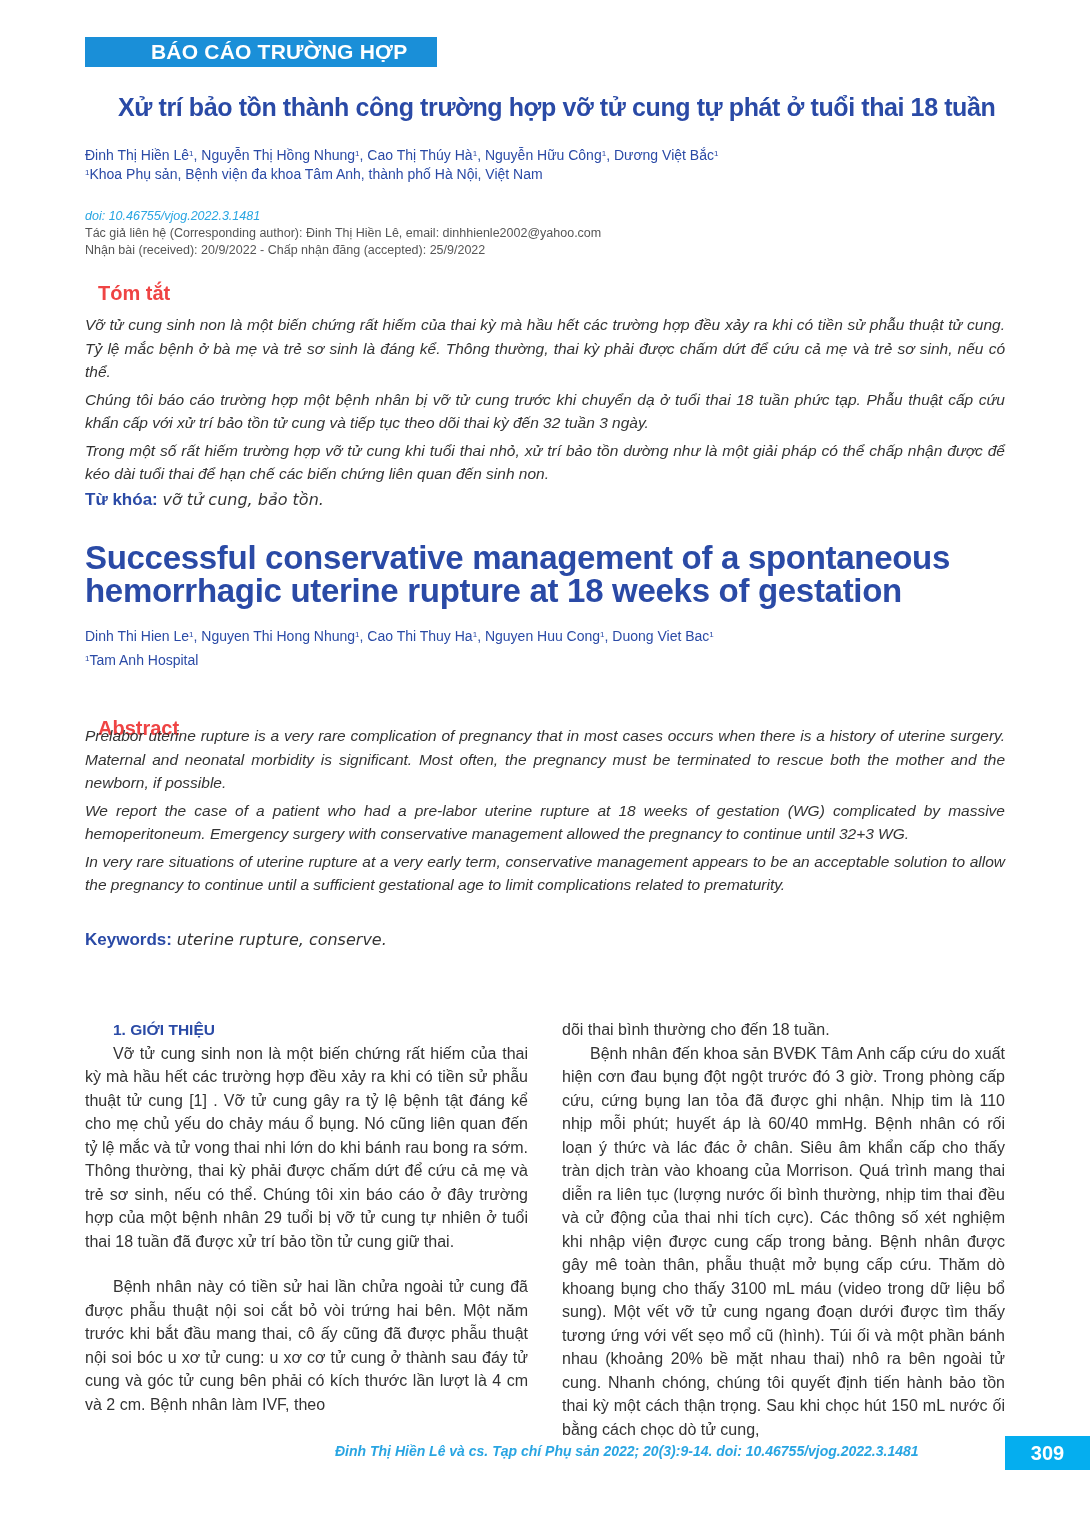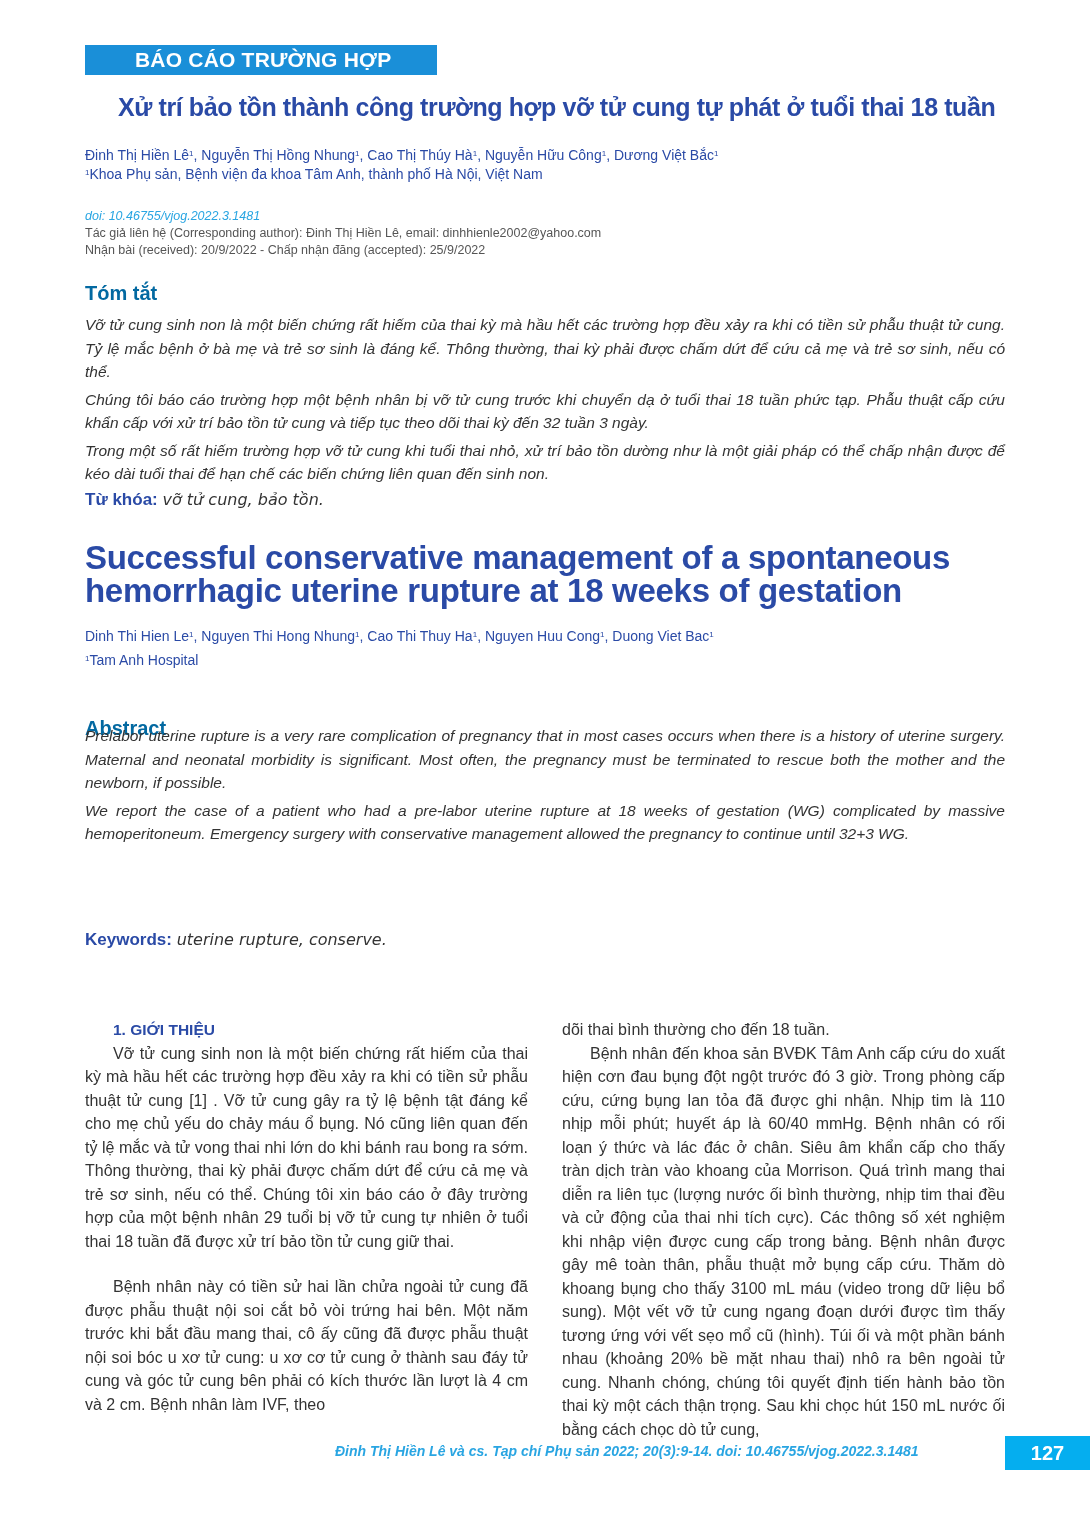--- a/index.html
+++ b/index.html
@@ -2,37 +2,37 @@
 <html><head>
 <meta charset="utf-8">
 <style>
   * { box-sizing: border-box; margin: 0; padding: 0; }
   html, body { width: 1090px; height: 1516px; background: #ffffff; overflow: hidden; }
   body { position: relative; font-family: "Liberation Sans", "DejaVu Sans", sans-serif; color: #333333; }
 
   .header-band {
     position: absolute; left: 85px; top: 37px; width: 352px; height: 30px;
     background: #1a8fd8; color: #ffffff; font-weight: bold; font-size: 21px;
-    line-height: 30px; padding-left: 50px; letter-spacing: 0.2px; margin-top: 8px;
+    line-height: 30px; padding-left: 66px; letter-spacing: 0.2px;
   }
   .title-vi {
     position: absolute; left: 85px; top: 93px; width: 930px;
     color: #2a4aa6; font-weight: bold; font-size: 25px; letter-spacing: -0.4px; white-space: nowrap; margin-left: 33px;
   }
   .authors {
     position: absolute; left: 85px; font-size: 14px; color: #2a4aa6; line-height: 20px; white-space: nowrap;
   }
   .authors sup { font-size: 8px; vertical-align: top; position: relative; top: -1px; }
   .meta {
     position: absolute; left: 85px; top: 208px; font-size: 12.5px; line-height: 17px; color: #555555;
   }
   .meta .doi { color: #29a5e2; font-style: italic; }
 
   .section-heading {
-    position: absolute; left: 85px; color: #0369a1; font-weight: bold; font-size: 20px;
+    position: absolute; left: 98px; color: #ef4444; font-weight: bold; font-size: 20px;
   }
   .abstract-block {
     position: absolute; left: 85px; width: 920px; font-style: italic; font-size: 15.5px;
     line-height: 23.5px; color: #333333; text-align: justify;
   }
   .abstract-block p { margin-bottom: 4px; }
   .keywords {
     position: absolute; left: 85px; font-size: 17px; white-space: nowrap;
   }
   .keywords .kw-label { color: #2a4aa6; font-weight: bold; }
@@ -108,32 +108,33 @@
   <span>Duong Viet Bac</span><sup>1</sup>
 </div>
 <div class="authors" style="top:650px;">
   <sup>1</sup><span>Tam Anh Hospital</span>
 </div>
 
 <h2 class="section-heading" style="top:693px;margin-top:24px;">Abstract</h2>
 <div class="abstract-block" style="top:724px;">
   <p>Prelabor uterine rupture is a very rare complication of pregnancy that in most cases occurs when there is a history of uterine surgery. Maternal and neonatal morbidity is significant. Most often, the pregnancy must be terminated to rescue both the mother and the newborn, if possible.</p>
   <p>We report the case of a patient who had a pre-labor uterine rupture at 18 weeks of gestation (WG) complicated by massive hemoperitoneum. Emergency surgery with conservative management allowed the pregnancy to continue until 32+3 WG.</p>
+  <p>In very rare situations of uterine rupture at a very early term, conservative management appears to be an acceptable solution to allow the pregnancy to continue until a sufficient gestational age to limit complications related to prematurity.</p>
 </div>
 <div class="keywords" style="top:930px;">
   <span class="kw-label">Keywords:</span>
   <span class="kw-text">uterine rupture, conserve.</span>
 </div>
 
 <div class="col left">
   <h3>1. GIỚI THIỆU</h3>
   <p>Vỡ tử cung sinh non là một biến chứng rất hiếm của thai kỳ mà hầu hết các trường hợp đều xảy ra khi có tiền sử phẫu thuật tử cung [1] . Vỡ tử cung gây ra tỷ lệ bệnh tật đáng kể cho mẹ chủ yếu do chảy máu ổ bụng. Nó cũng liên quan đến tỷ lệ mắc và tử vong thai nhi lớn do khi bánh rau bong ra sớm. Thông thường, thai kỳ phải được chấm dứt để cứu cả mẹ và trẻ sơ sinh, nếu có thể. Chúng tôi xin báo cáo ở đây trường hợp của một bệnh nhân 29 tuổi bị vỡ tử cung tự nhiên ở tuổi thai 18 tuần đã được xử trí bảo tồn tử cung giữ thai.</p>
   <div class="gap"></div>
   <p>Bệnh nhân này có tiền sử hai lần chửa ngoài tử cung đã được phẫu thuật nội soi cắt bỏ vòi trứng hai bên. Một năm trước khi bắt đầu mang thai, cô ấy cũng đã được phẫu thuật nội soi bóc u xơ tử cung: u xơ cơ tử cung ở thành sau đáy tử cung và góc tử cung bên phải có kích thước lần lượt là 4 cm và 2 cm. Bệnh nhân làm IVF, theo</p>
 </div>
 
 <div class="col right">
   <p class="cont">dõi thai bình thường cho đến 18 tuần.</p>
   <p>Bệnh nhân đến khoa sản BVĐK Tâm Anh cấp cứu do xuất hiện cơn đau bụng đột ngột trước đó 3 giờ. Trong phòng cấp cứu, cứng bụng lan tỏa đã được ghi nhận. Nhịp tim là 110 nhịp mỗi phút; huyết áp là 60/40 mmHg. Bệnh nhân có rối loạn ý thức và lác đác ở chân. Siêu âm khẩn cấp cho thấy tràn dịch tràn vào khoang của Morrison. Quá trình mang thai diễn ra liên tục (lượng nước ối bình thường, nhịp tim thai đều và cử động của thai nhi tích cực). Các thông số xét nghiệm khi nhập viện được cung cấp trong bảng. Bệnh nhân được gây mê toàn thân, phẫu thuật mở bụng cấp cứu. Thăm dò khoang bụng cho thấy 3100 mL máu (video trong dữ liệu bổ sung). Một vết vỡ tử cung ngang đoạn dưới được tìm thấy tương ứng với vết sẹo mổ cũ (hình). Túi ối và một phần bánh nhau (khoảng 20% bề mặt nhau thai) nhô ra bên ngoài tử cung. Nhanh chóng, chúng tôi quyết định tiến hành bảo tồn thai kỳ một cách thận trọng. Sau khi chọc hút 150 mL nước ối bằng cách chọc dò tử cung,</p>
 </div>
 
 <div class="footer-cite">Đinh Thị Hiền Lê và cs. Tạp chí Phụ sản 2022; 20(3):9-14. doi: 10.46755/vjog.2022.3.1481</div>
-<div class="page-number">127</div>
+<div class="page-number">309</div>
 
 </body></html>

